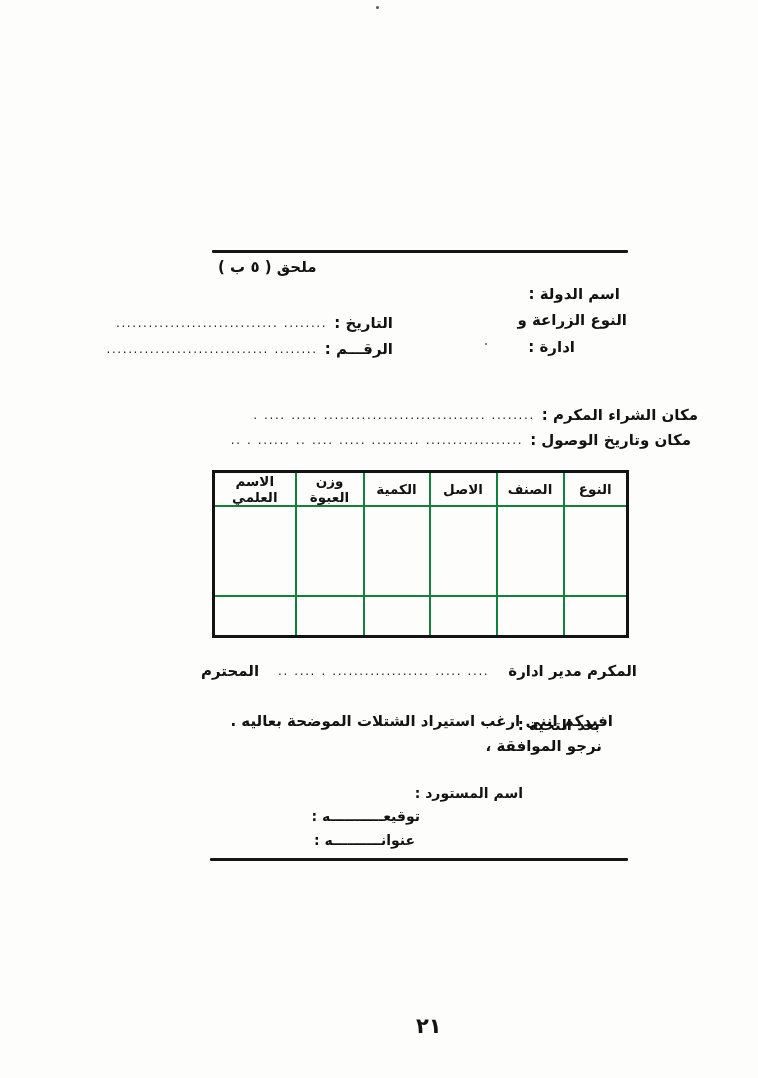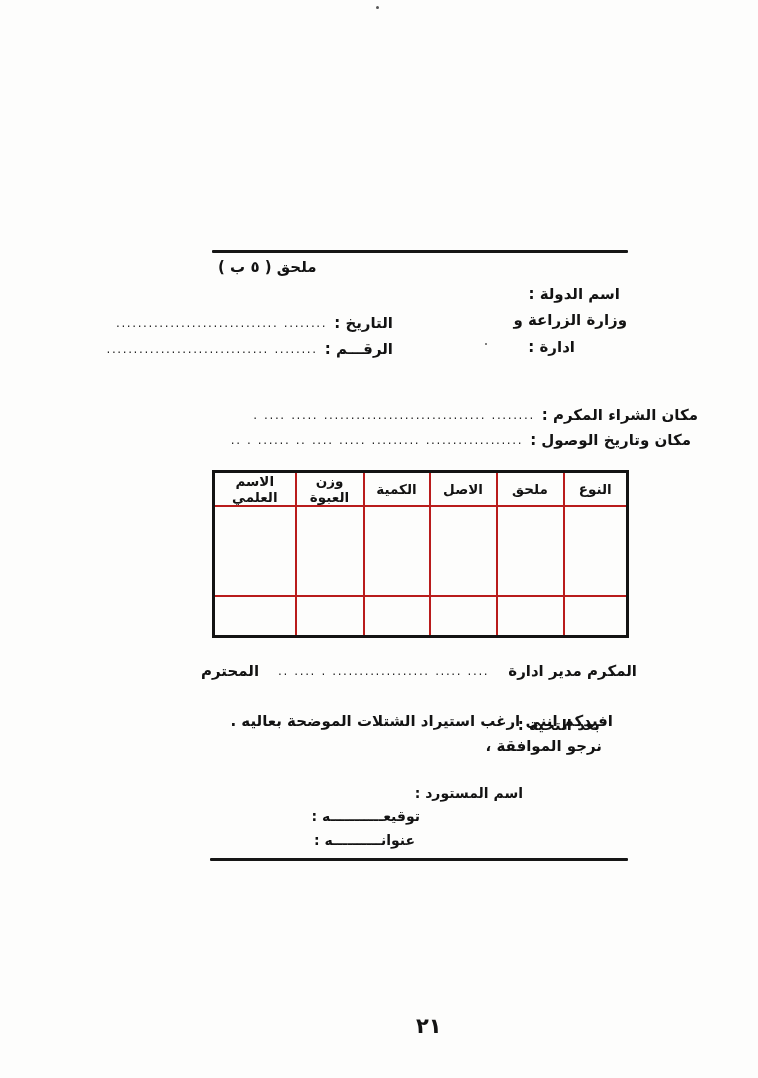--- a/index.html
+++ b/index.html
@@ -12,40 +12,40 @@
   .lbl { font-weight:700; font-size:15px; }
   .row { position:absolute; direction:rtl; display:flex; align-items:baseline;
          gap:7px; white-space:nowrap; font-weight:700; font-size:15px; }
   .dots { font-size:12px; font-weight:400; letter-spacing:1.6px; color:#222;
           position:relative; top:-1px; }
   .rule { position:absolute; height:3px; background:#161616; border-radius:1px; }
   .speck { position:absolute; background:#555; border-radius:50%; }
   .title { font-weight:700; font-size:17px; text-align:center; }
   .grid  { position:absolute; left:212px; top:470px; border-collapse:collapse;
            table-layout:fixed; border:3px solid #131313; }
-  .grid th, .grid td { border:2px solid #b91c1c; padding:0; }
+  .grid th, .grid td { border:2px solid #15803d; padding:0; }
   .grid th { font-weight:700; font-size:13.5px; text-align:center; height:30px; }
   .grid tr.body-row td { height:88px; }
   .grid tr.foot-row td { height:38px; }
   .small-lbl { font-weight:700; font-size:14px; }
   .pagenum { font-weight:700; font-size:21px; letter-spacing:7px; }
 </style>
 </head>
 <body>
 
 <div class="page">
 
   <div class="speck" style="left:376px;top:6px;width:3px;height:3px"></div>
   <div class="speck" style="left:485px;top:343px;width:2px;height:2px"></div>
 
   <div class="rule" style="left:212px;top:250px;width:416px"></div>
   <div class="abs lbl" style="left:218px;top:258px">ملحق ( ٥  ب )</div>
 
   <div class="abs lbl" style="right:138px;top:285px">اسم الدولة :</div>
-  <div class="abs lbl" style="right:131px;top:311px">وزارة الزراعة و</div>
+  <div class="abs lbl" style="right:131px;top:311px">النوع الزراعة و</div>
   <div class="abs lbl" style="right:183px;top:338px">ادارة :</div>
 
   <div class="row" style="right:365px;top:314px">
     <span>التاريخ :</span>
     <span class="dots">........ ..............................</span>
   </div>
   <div class="row" style="right:365px;top:340px">
     <span>الرقـــم :</span>
     <span class="dots">........ ..............................</span>
   </div>
@@ -66,21 +66,21 @@
       <col style="width:64px">
         <col style="width:67px">
         <col style="width:67px">
       <col style="width:66px">
         <col style="width:68px">
         <col style="width:82px">
     </colgroup>
     <tbody>
       <tr class="head-row">
         <th>النوع</th>
-        <th>ملحق</th>
+        <th>الصنف</th>
         <th>الاصل</th>
         <th>الكمية</th>
         <th>وزن العبوة</th>
         <th>الاسم العلمي</th>
       </tr>
       <tr class="body-row">
         <td></td>
         <td></td>
         <td></td>
         <td></td>

